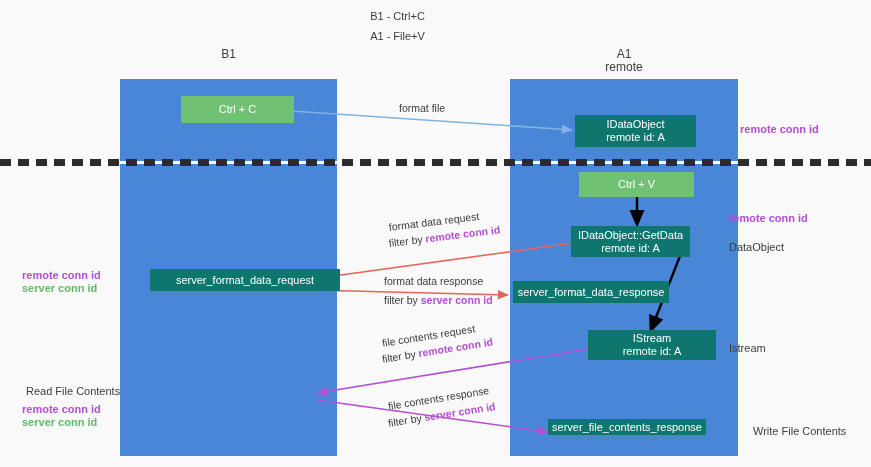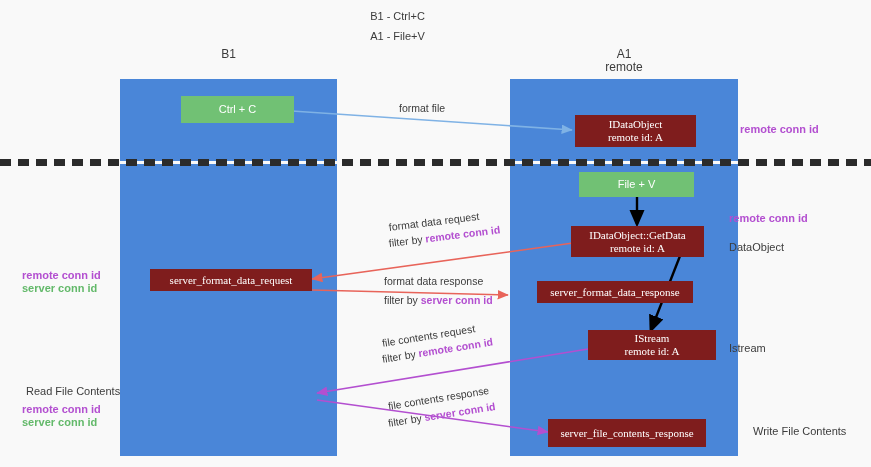--- a/index.html
+++ b/index.html
@@ -28,21 +28,21 @@
   
   .lane{background:#4a86d8;}
 
   
   .box{
     box-sizing:border-box;
     display:flex;align-items:center;justify-content:center;
     text-align:center;color:#ffffff;font-size:11px;line-height:13px;
   }
   .box.green{background:#71c174;}
-  .box.orange{background:#7f1d1d;font-family:Liberation Serif, serif;}
+  .box.orange{background:#0f766e;}
 
   
   .ann{font-size:11px;line-height:14px;}
   .ann.dark{color:#3c3c3c;}
   .ann.bold-purple{color:#b34fd0;font-weight:bold;}
   .ann.bold-green{color:#63b96a;font-weight:bold;}
 
   
   .elabel{
     font-size:10.5px;color:#3c3c3c;line-height:14px;white-space:nowrap;
@@ -114,47 +114,47 @@
   </div>
 
   <div class="abs box orange" style="left:575px;top:115px;width:121px;height:32px;">
     <span>
       <span>IDataObject</span><br>
       <span>remote id: A</span>
     </span>
   </div>
 
   <div class="abs box green" style="left:579px;top:172px;width:115px;height:25px;">
-    <span>File + V</span>
-  </div>
-
-  <div class="abs box orange" style="left:571px;top:226px;width:133px;height:31px;">
+    <span>Ctrl + V</span>
+  </div>
+
+  <div class="abs box orange" style="left:571px;top:226px;width:119px;height:31px;">
     <span>
       <span>IDataObject::GetData</span><br>
       <span>remote id: A</span>
     </span>
   </div>
 
-  <div class="abs box orange" style="left:150px;top:269px;width:162px;height:22px;">
+  <div class="abs box orange" style="left:150px;top:269px;width:190px;height:22px;">
     <span>server_format_data_request</span>
   </div>
 
-  <div class="abs box orange" style="left:513px;top:281px;width:156px;height:22px;margin-left:24px;">
+  <div class="abs box orange" style="left:513px;top:281px;width:156px;height:22px;">
     <span>server_format_data_response</span>
   </div>
 
   <div class="abs box orange" style="left:588px;top:330px;width:128px;height:30px;">
     <span>
       <span>IStream</span><br>
       <span>remote id: A</span>
     </span>
   </div>
 
 
-  <div class="abs box orange" style="left:548px;top:419px;width:158px;height:28px;">
+  <div class="abs box orange" style="left:548px;top:419px;width:158px;height:16px;">
     <span>server_file_contents_response</span>
   </div>
 
   <div class="abs elabel" style="left:399px;top:101px;">format file</div>
 
   <div class="abs" style="left:388px;top:220px;">
     <div class="elabel rot-7">format data request</div>
     <div class="elabel rot-7" style="margin-top:2px;">
       <span>filter by </span><span class="kw-purple">remote conn id</span>
     </div>

